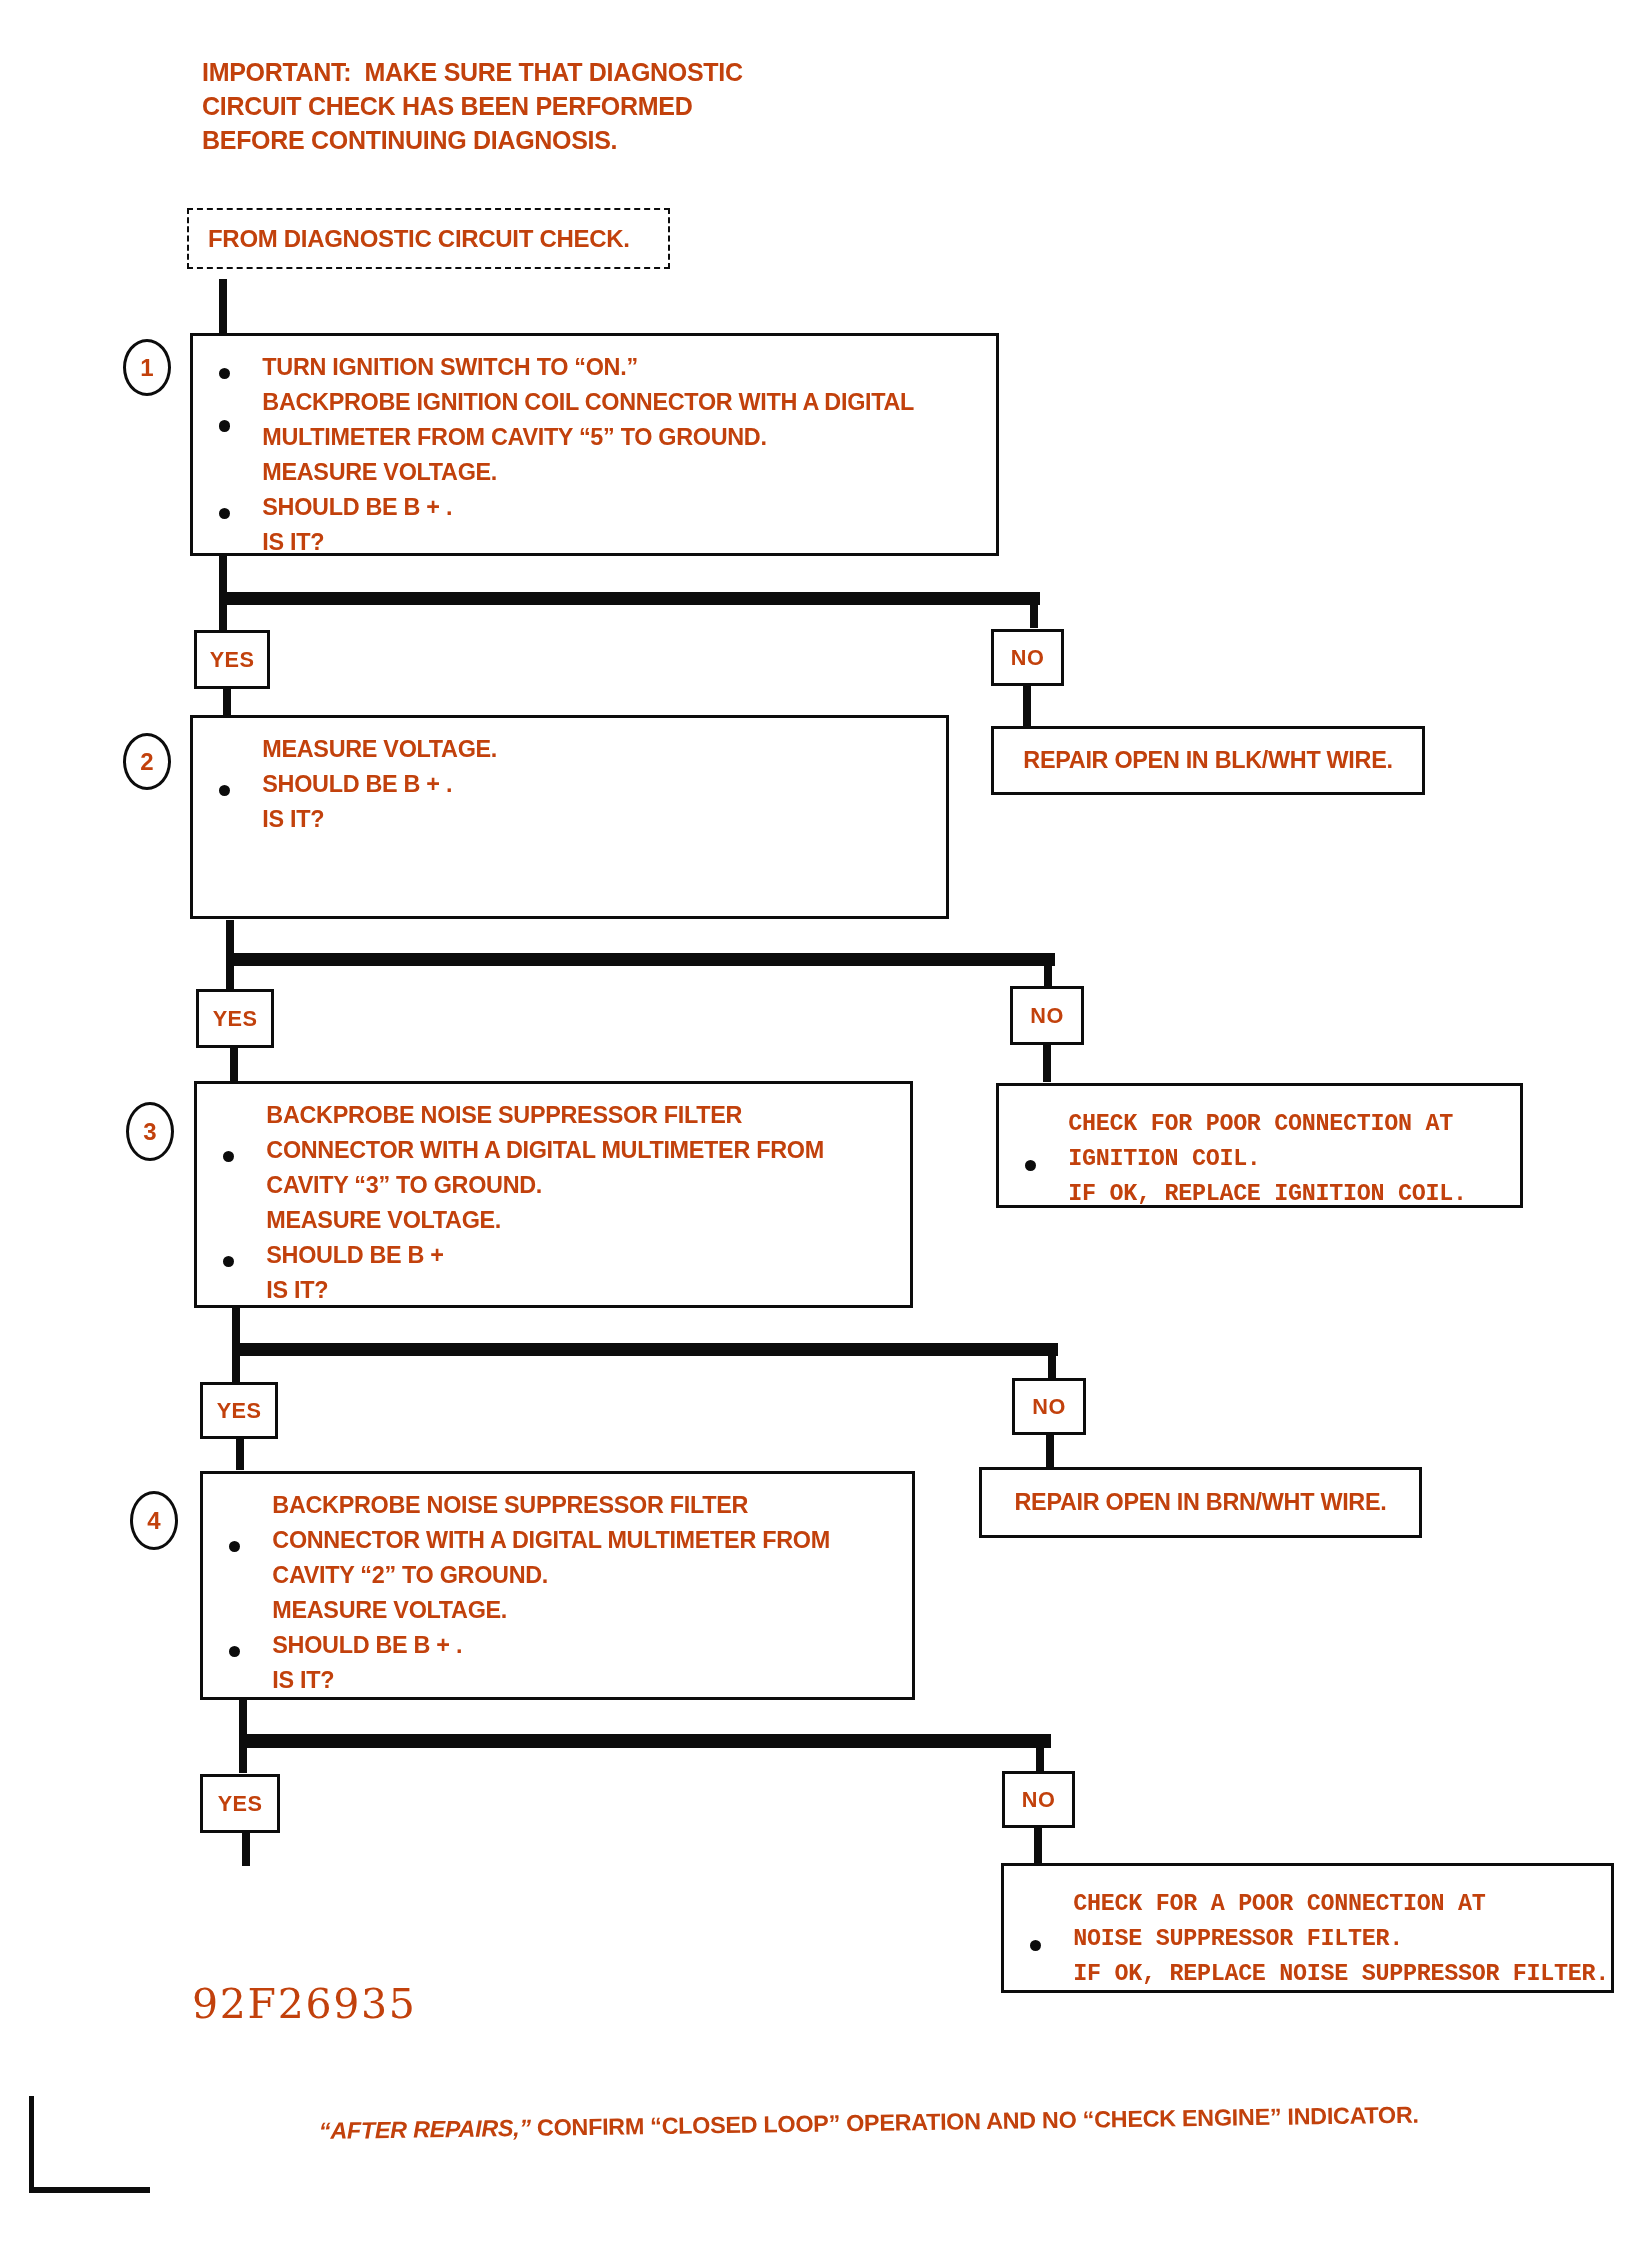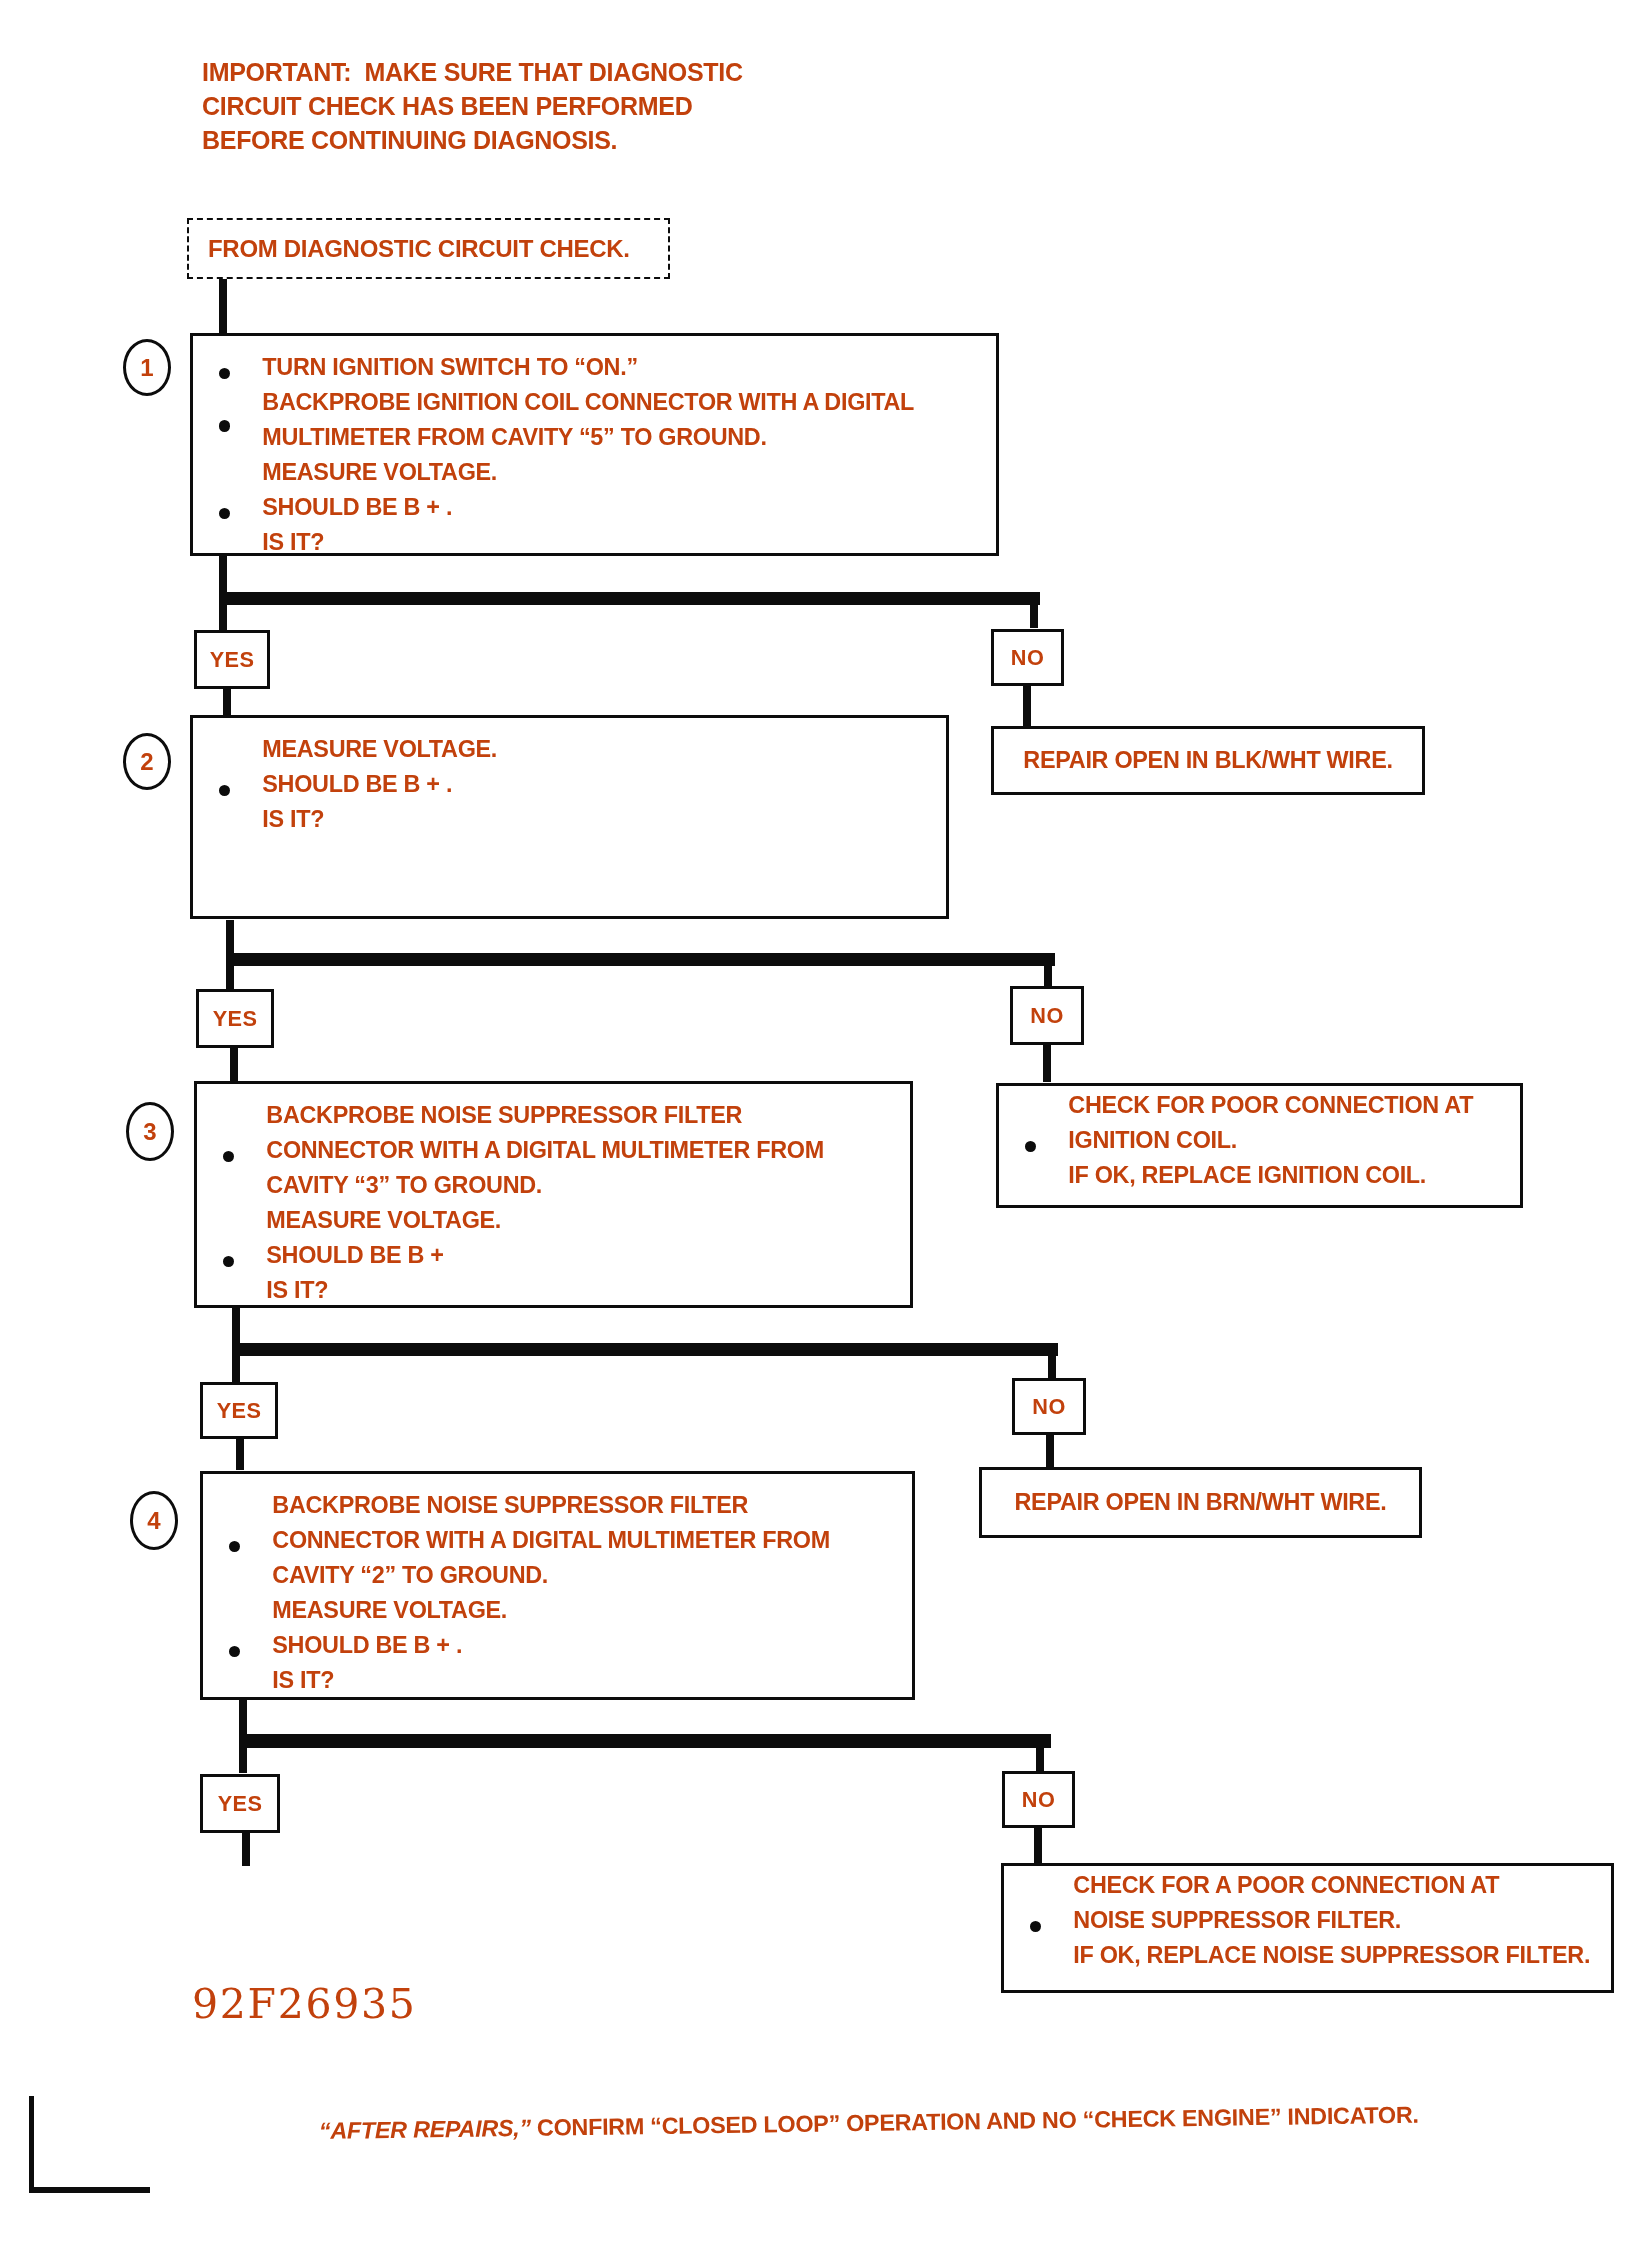--- a/index.html
+++ b/index.html
@@ -31,21 +31,21 @@
   .brow{display:flex;align-items:center;}
   .dot{flex:none;width:11.3px;height:11.3px;border-radius:50%;background:#0c0c0c;margin:12px 0 0 26px;}
   .bt{
     margin-left:32px;font-size:23.4px;font-weight:700;line-height:35px;
     letter-spacing:-0.3px;white-space:pre-line;
   }
   .rcenter{
     display:flex;align-items:center;justify-content:center;
     font-size:23.4px;font-weight:700;letter-spacing:-0.3px;
   }
-  .rbullet{padding-top:2px;}
+  .rbullet{padding-top:21px;font-family:Liberation Mono, monospace;}
   .referbox .bt{margin-left:21px;line-height:38px;}
   .startbox{
     display:flex;align-items:center;padding-left:19px;
     font-size:24px;font-weight:700;letter-spacing:-0.3px;box-sizing:border-box;
   }
   .figcode{
     position:absolute;left:192px;top:1980px;
     font-family:"DejaVu Serif","Liberation Serif",serif;
     font-size:41px;letter-spacing:1.7px;
   }
@@ -62,21 +62,21 @@
 </style>
 </head>
 <body>
 
 <div class="page">
 
   <div class="note">IMPORTANT: &nbsp;MAKE SURE THAT DIAGNOSTIC
 CIRCUIT CHECK HAS BEEN PERFORMED
 BEFORE CONTINUING DIAGNOSIS.</div>
 
-  <div class="dashedbox startbox" style="left:187px;top:218px;width:483px;height:61px;">
+  <div class="dashedbox startbox" style="left:187px;top:208px;width:483px;height:61px;">
     <span>FROM DIAGNOSTIC CIRCUIT CHECK.</span>
   </div>
   <div class="vline" style="left:219px;top:279px;width:7.8px;height:55px;"></div>
 
   <div class="circle" style="left:123px;top:339px;width:48px;height:57px;">
     <span>1</span>
   </div>
   <div class="sbox stepbox" style="left:190px;top:333px;width:809px;height:223px;">
     <div class="brow">
       <span class="dot"></span>

